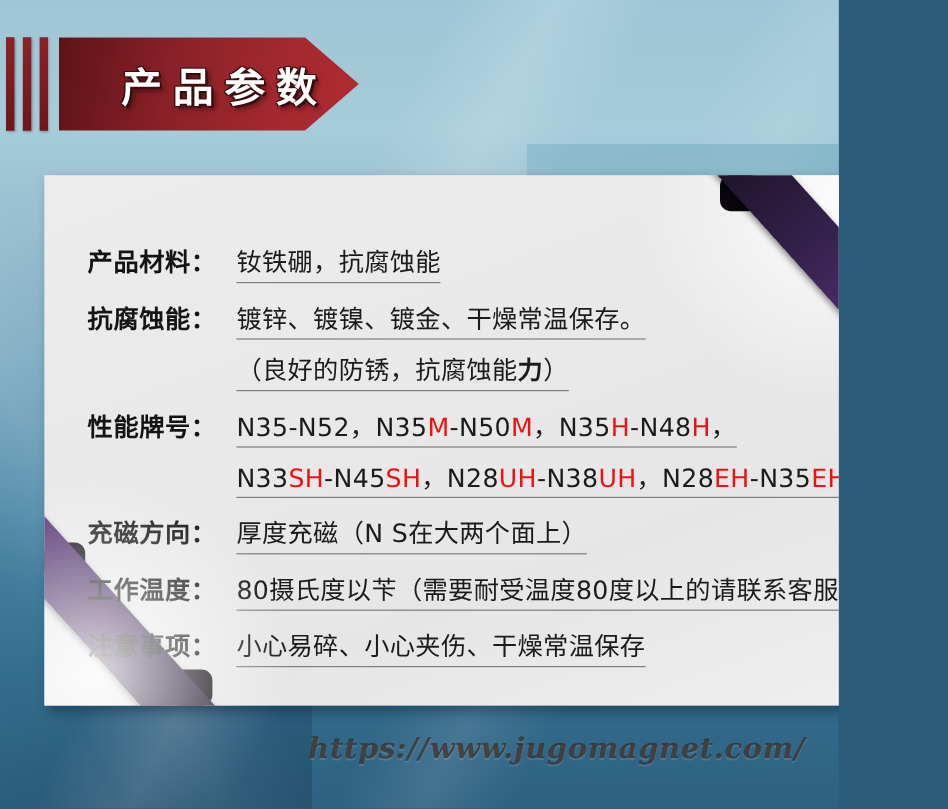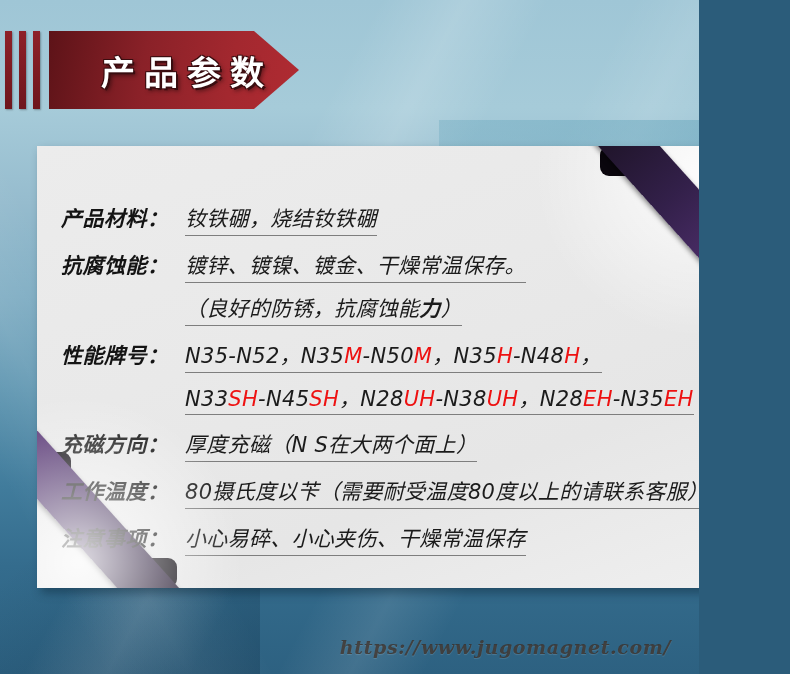--- a/index.html
+++ b/index.html
@@ -160,24 +160,23 @@
     pointer-events: none;
   }
   .nib-tr-a { right: 106px; top: 0px; }
   .nib-tr-b { right: 0px;  top: 106px; }
   .nib-bl-a { left: 106px; bottom: 0px; }
   .nib-bl-b { left: 0px;   bottom: 106px; }
 
   
   .spec-list {
     position: absolute;
-    left: 24px;
+    left: 36px;
     top: 56px;
     right: 18px;
-    font-style: italic;
   }
   .spec-row {
     display: flex;
     align-items: baseline;
     margin-bottom: 13px;
     white-space: nowrap;
   }
   .spec-row.cont {
     margin-bottom: 13px;
   }
@@ -198,25 +197,25 @@
     line-height: 1.28;
     letter-spacing: .3px;
   }
   .hl { color: #ee1111; }
   .bolder { font-weight: bold; }
 
   
   .watermark {
     position: absolute;
     right: 28px;
-    bottom: 16px;
+    bottom: 36px;
     font-family: "DejaVu Serif", "Liberation Serif", serif;
     font-style: italic;
     font-weight: bold;
-    font-size: 19px;
+    font-size: 24px;
     letter-spacing: .6px;
     color: rgba(60,42,30,.72);
     text-shadow: 0 1px 1px rgba(255,255,255,.14);
     white-space: nowrap;
   }
 </style>
 </head>
 <body>
 
 <div class="canvas">
@@ -242,21 +241,21 @@
     <div class="nib nib-tr-b"></div>
     <div class="ribbon ribbon-tr"></div>
 
     <div class="nib nib-bl-a"></div>
     <div class="nib nib-bl-b"></div>
     <div class="ribbon ribbon-bl"></div>
 
     <div class="spec-list" id="spec-list">
         <div class="spec-row">
           <div class="spec-label">产品材料：</div>
-          <div class="spec-value">钕铁硼，烧结钕铁硼</div>
+          <div class="spec-value">钕铁硼，抗腐蚀能</div>
         </div>
         <div class="spec-row">
           <div class="spec-label">抗腐蚀能：</div>
           <div class="spec-value">镀锌、镀镍、镀金、干燥常温保存。</div>
         </div>
         <div class="spec-row cont">
           <div class="spec-label"></div>
           <div class="spec-value"><span>（良好的防锈，抗腐蚀能</span><span class="bolder">力</span><span>）</span></div>
         </div>
         <div class="spec-row">

